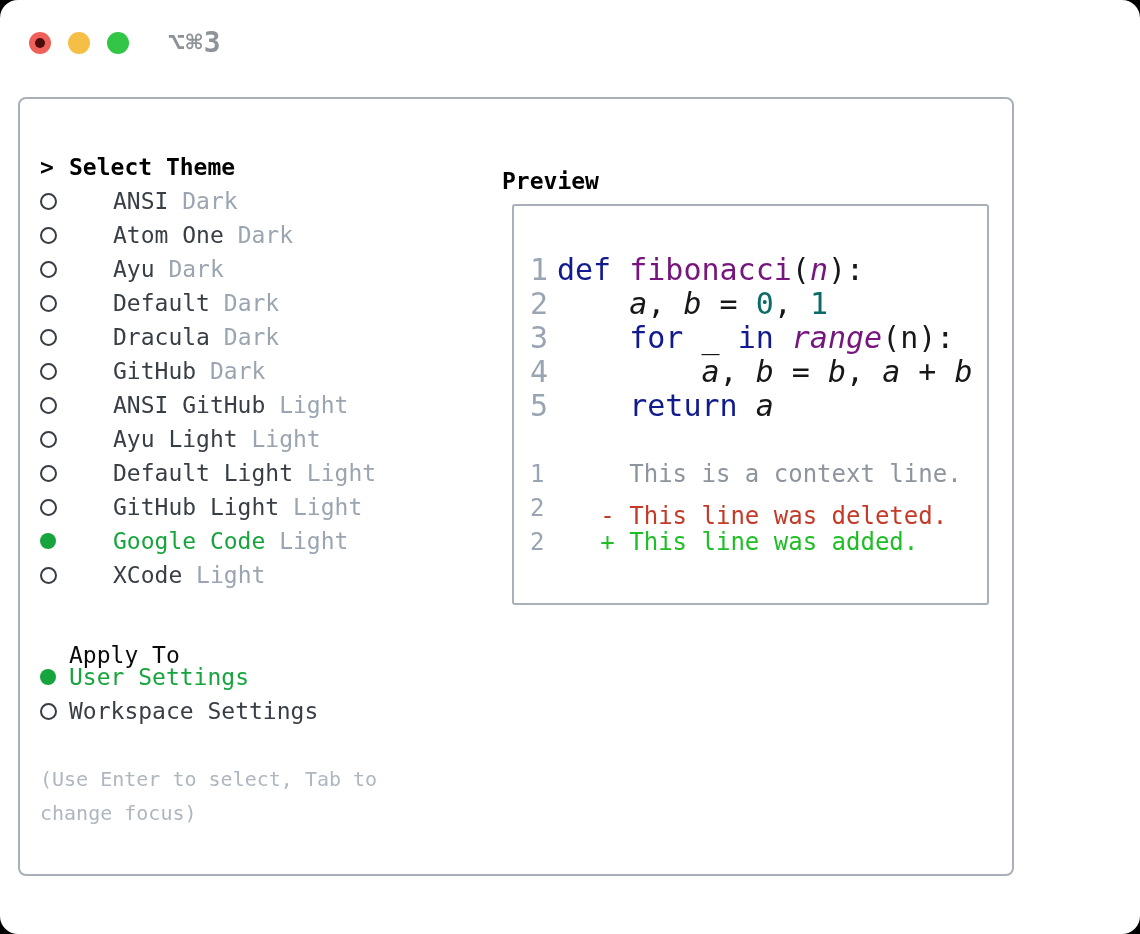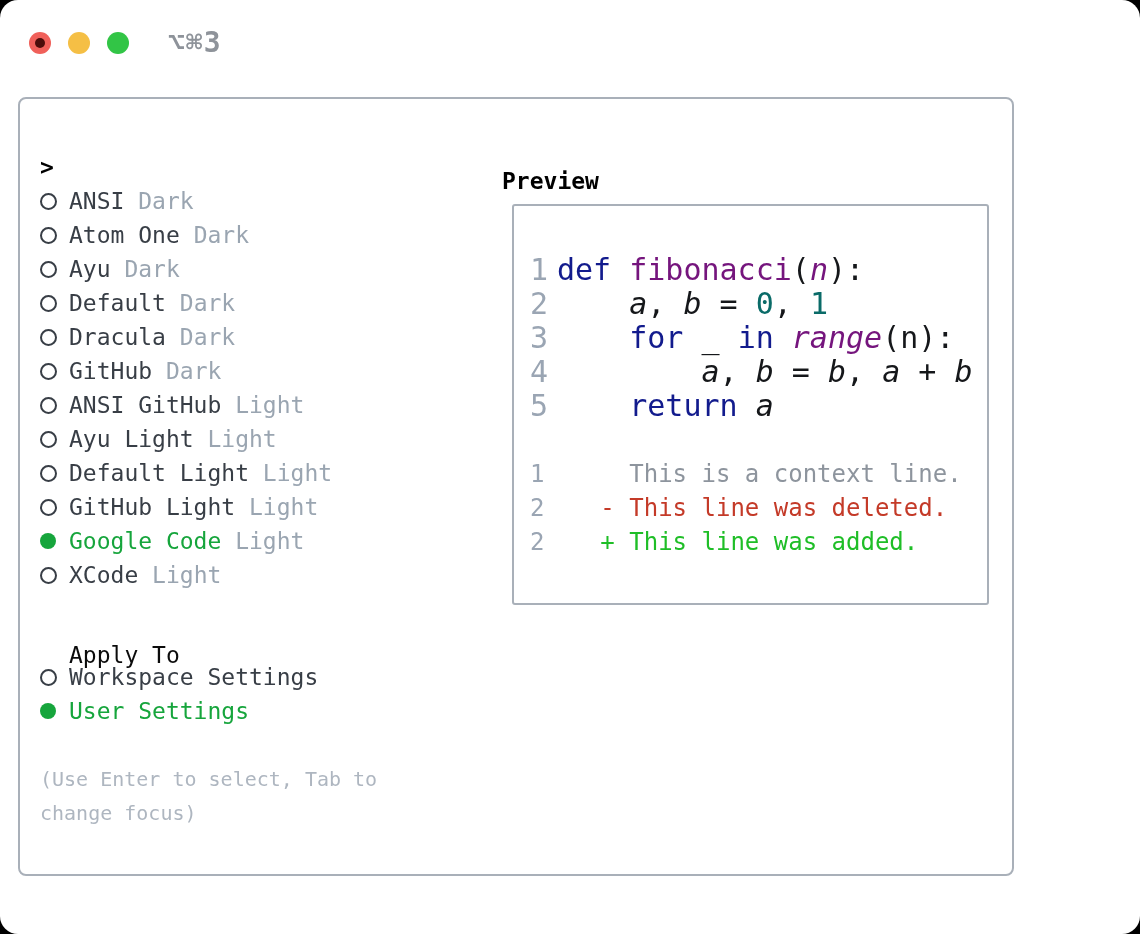--- a/index.html
+++ b/index.html
@@ -21,41 +21,41 @@
   .panel{position:absolute;left:18px;top:97px;width:992px;height:775px;
     border:2px solid var(--panel_border);border-radius:8px;background:#fff;}
   
   .theme-list{position:absolute;left:20px;top:51px;}
   .row{display:flex;height:34px;align-items:center;font-size:23px;white-space:pre;}
   .marker{width:29px;display:flex;align-items:center;flex:none;}
   .chevron{font-weight:bold;color:#000;font-size:23px;}
   .ring{width:13px;height:13px;border:2px solid var(--item_dark);border-radius:50%;box-sizing:content-box;}
   .dot{width:16px;height:16px;border-radius:50%;background:var(--green_selected);}
   .hdr-label{font-weight:bold;color:#000;}
-  .t-name{color:var(--item_dark);}
+  .t-name{color:var(--item_dark);margin-left:44px;}
   .t-name.sel{color:var(--green_selected);}
   .t-var{color:var(--variant_gray);text-align:center;}
   .apply-to{position:absolute;left:20px;top:527px;}
   .apply-hdr{color:#0b0b0b;margin-top:24px;}
   .opt-label{color:var(--item_dark);}
   .opt-label.sel{color:var(--green_selected);}
   .help{position:absolute;left:20px;top:663px;font-size:20px;line-height:34px;color:var(--help_gray);white-space:pre;}
   
   .preview-label{position:absolute;left:482px;top:65px;height:34px;display:flex;align-items:center;
     font-size:23px;font-weight:bold;color:#000;}
   .code-box{position:absolute;left:492px;top:105px;width:477px;height:401px;box-sizing:border-box;
     border:2px solid var(--panel_border);border-radius:3px;background:#fff;
     padding:47px 0 0 16px;overflow:hidden;}
   .cl{display:flex;height:34px;line-height:34px;font-size:30px;white-space:pre;}
   .cl .ln{width:27px;flex:none;color:var(--gutter_gray);}
   .diff{margin-top:34px;}
   .dl{display:flex;height:34px;line-height:34px;font-size:24px;white-space:pre;}
   .dl .ln{width:27px;flex:none;color:var(--gutter_gray);}
   .txt-context{color:var(--diff_context);}
-  .txt-deleted{color:var(--diff_deleted);}
+  .txt-deleted{color:var(--diff_deleted);margin-top:8px;}
   .txt-added{color:var(--diff_added);}
   
   .kw{color:var(--syn_keyword);}
   .fn{color:var(--syn_function);}
   .fni{color:var(--syn_function);font-style:italic;}
   .pln{color:var(--syn_plain);}
   .var{color:var(--syn_plain);font-style:italic;}
   .lit{color:var(--syn_literal);}
 </style>
 </head>
@@ -70,20 +70,21 @@
     <span class="tl tl-yellow"></span>
     <span class="tl tl-green"></span>
     <span class="window-title">⌥⌘3</span>
   </div>
 
   <div class="panel">
 
     <div class="theme-list">
       <div class="row">
         <span class="marker"><span class="chevron">&gt;</span></span>
+        <span class="hdr-label">Select Theme</span>
       </div>
       <div id="theme-items">
           <div class="row"><span class="marker"><span class="ring"></span></span><span class="t-name">ANSI</span><span class="t-var"> Dark</span></div>
           <div class="row"><span class="marker"><span class="ring"></span></span><span class="t-name">Atom One</span><span class="t-var"> Dark</span></div>
           <div class="row"><span class="marker"><span class="ring"></span></span><span class="t-name">Ayu</span><span class="t-var"> Dark</span></div>
           <div class="row"><span class="marker"><span class="ring"></span></span><span class="t-name">Default</span><span class="t-var"> Dark</span></div>
           <div class="row"><span class="marker"><span class="ring"></span></span><span class="t-name">Dracula</span><span class="t-var"> Dark</span></div>
           <div class="row"><span class="marker"><span class="ring"></span></span><span class="t-name">GitHub</span><span class="t-var"> Dark</span></div>
           <div class="row"><span class="marker"><span class="ring"></span></span><span class="t-name">ANSI GitHub</span><span class="t-var"> Light</span></div>
           <div class="row"><span class="marker"><span class="ring"></span></span><span class="t-name">Ayu Light</span><span class="t-var"> Light</span></div>
@@ -93,22 +94,22 @@
           <div class="row"><span class="marker"><span class="ring"></span></span><span class="t-name">XCode</span><span class="t-var"> Light</span></div>
         </div>
     </div>
 
     <div class="apply-to">
       <div class="row">
         <span class="marker"></span>
         <span class="apply-hdr">Apply To</span>
       </div>
       <div id="apply-options">
+          <div class="row"><span class="marker"><span class="dot"></span></span><span class="opt-label sel">User Settings</span></div>
           <div class="row"><span class="marker"><span class="ring"></span></span><span class="opt-label">Workspace Settings</span></div>
-          <div class="row"><span class="marker"><span class="dot"></span></span><span class="opt-label sel">User Settings</span></div>
         </div>
     </div>
 
     <div class="help"><div>(Use Enter to select, Tab to</div><div>change focus)</div></div>
 
     <div class="preview-label">Preview</div>
 
     <div class="code-box">
       <div id="code-lines">
           <div class="cl"><span class="ln">1</span><span class="kw">def</span><span class="pln"> </span><span class="fn">fibonacci</span><span class="pln">(</span><span class="fni">n</span><span class="pln">):</span></div>

